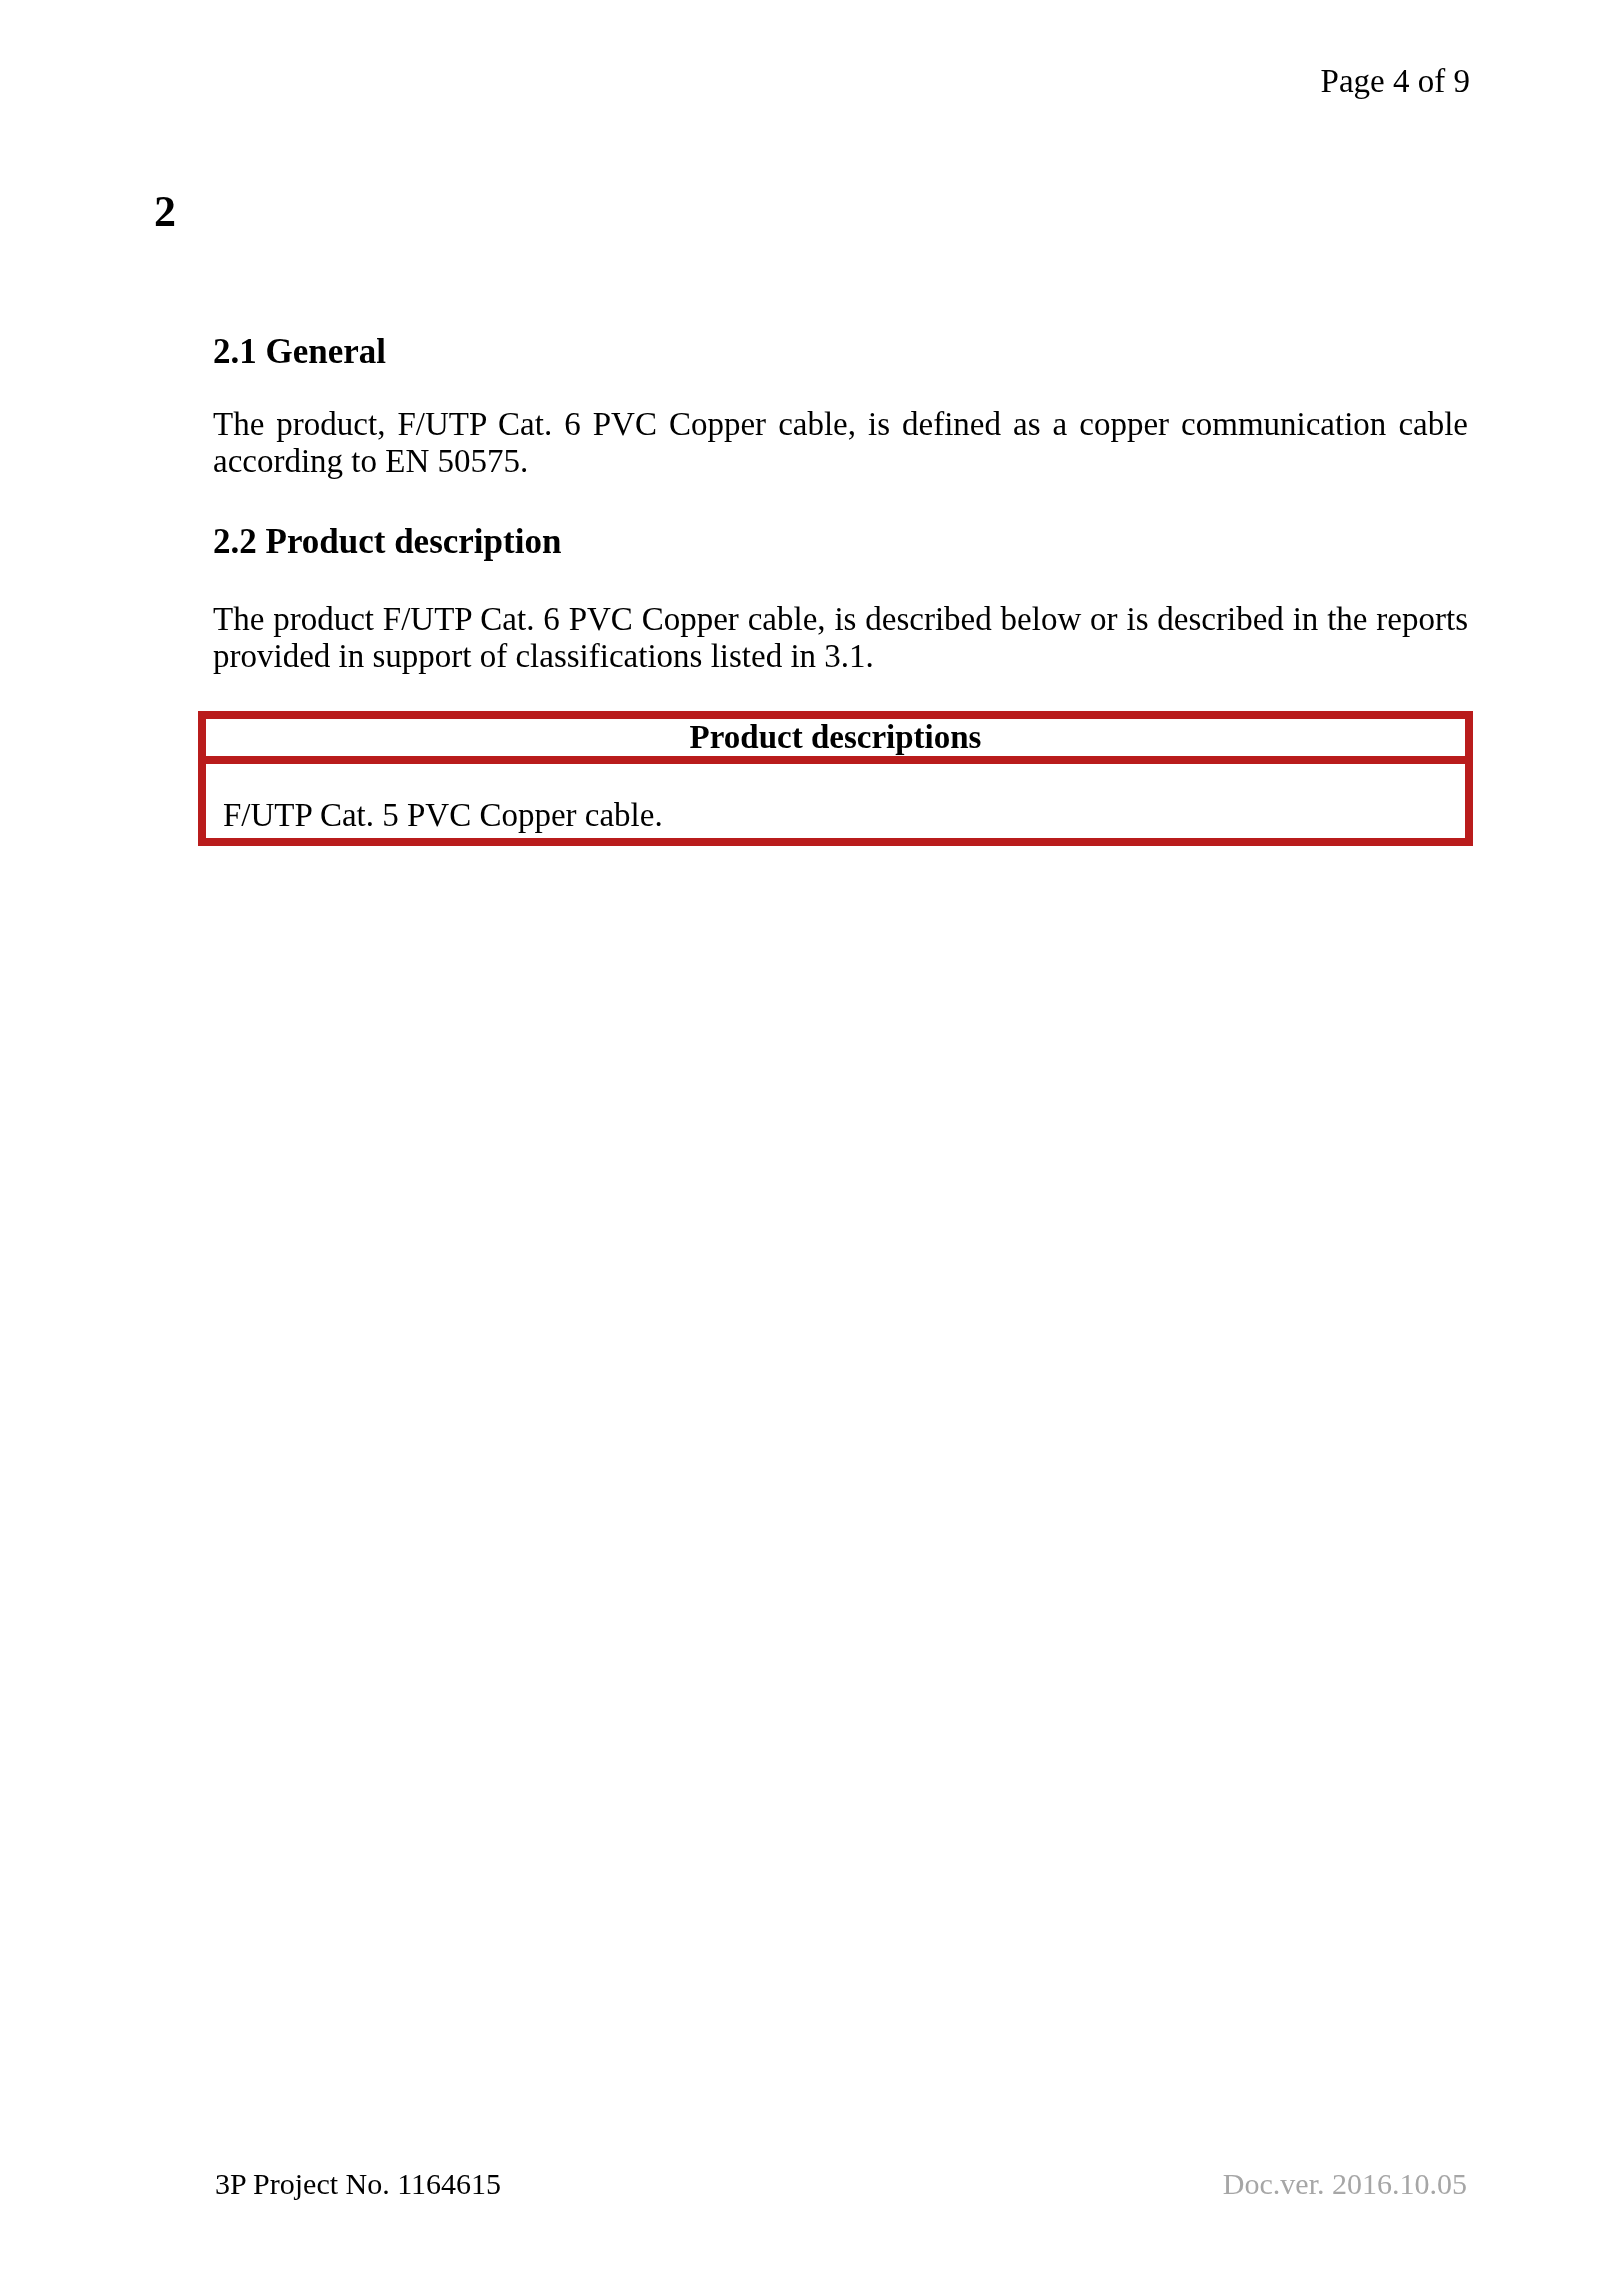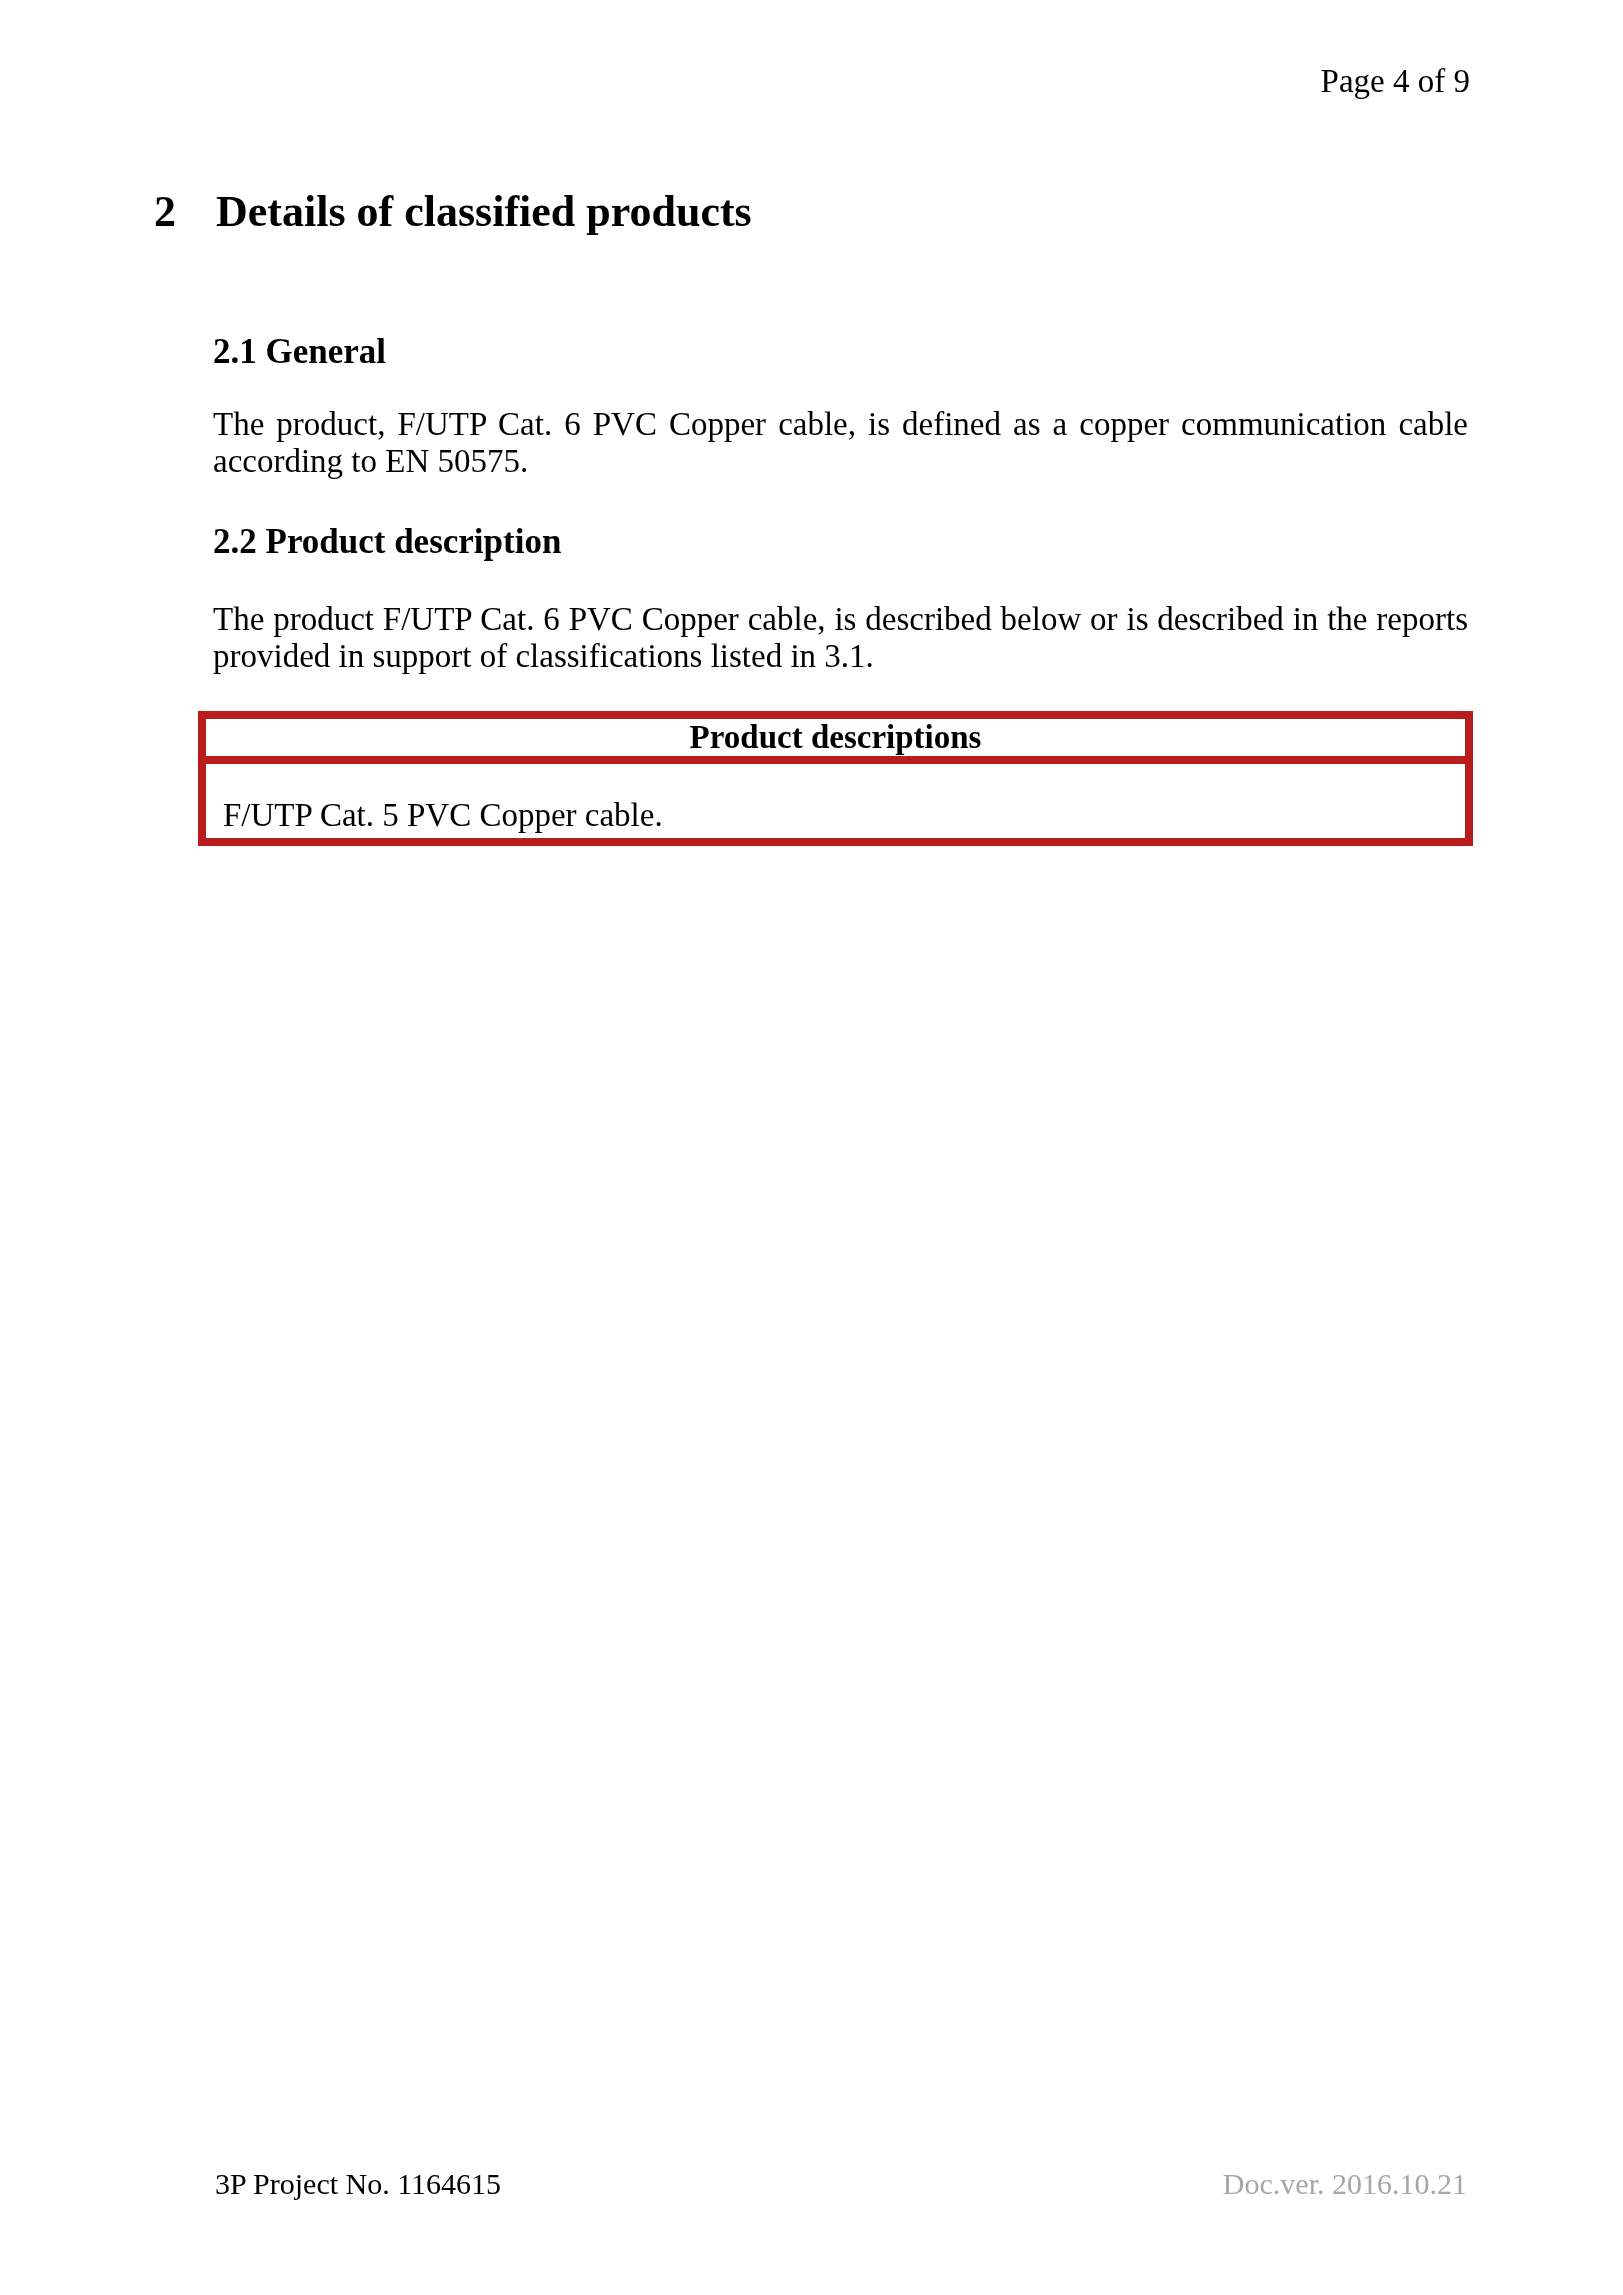--- a/index.html
+++ b/index.html
@@ -102,21 +102,20 @@
 </style>
 </head>
 <body>
 
 <div class="page">
 
   <div class="page-number">Page 4 of 9</div>
 
   <div class="doc-title">
     <span class="num">2</span>
-    <span>Details of classified products</span>
   </div>
 
   <div class="section-heading heading-general">2.1 General</div>
 
   <div class="body-para para-general">The product, F/UTP Cat. 6 PVC Copper cable, is defined as a copper communication cable according to EN 50575.</div>
 
   <div class="section-heading heading-product">2.2 Product description</div>
 
   <div class="body-para para-product">The product F/UTP Cat. 6 PVC Copper cable, is described below or is described in the reports provided in support of classifications listed in 3.1.</div>
 
@@ -128,16 +127,16 @@
     </thead>
     <tbody>
       <tr>
         <td>F/UTP Cat. 5 PVC Copper cable.</td>
       </tr>
     </tbody>
   </table>
 
   <div class="footer-left">3P Project No. 1164615</div>
 
-  <div class="footer-right">Doc.ver. 2016.10.21</div>
+  <div class="footer-right">Doc.ver. 2016.10.05</div>
 
 </div>
 
 
 </body></html>

